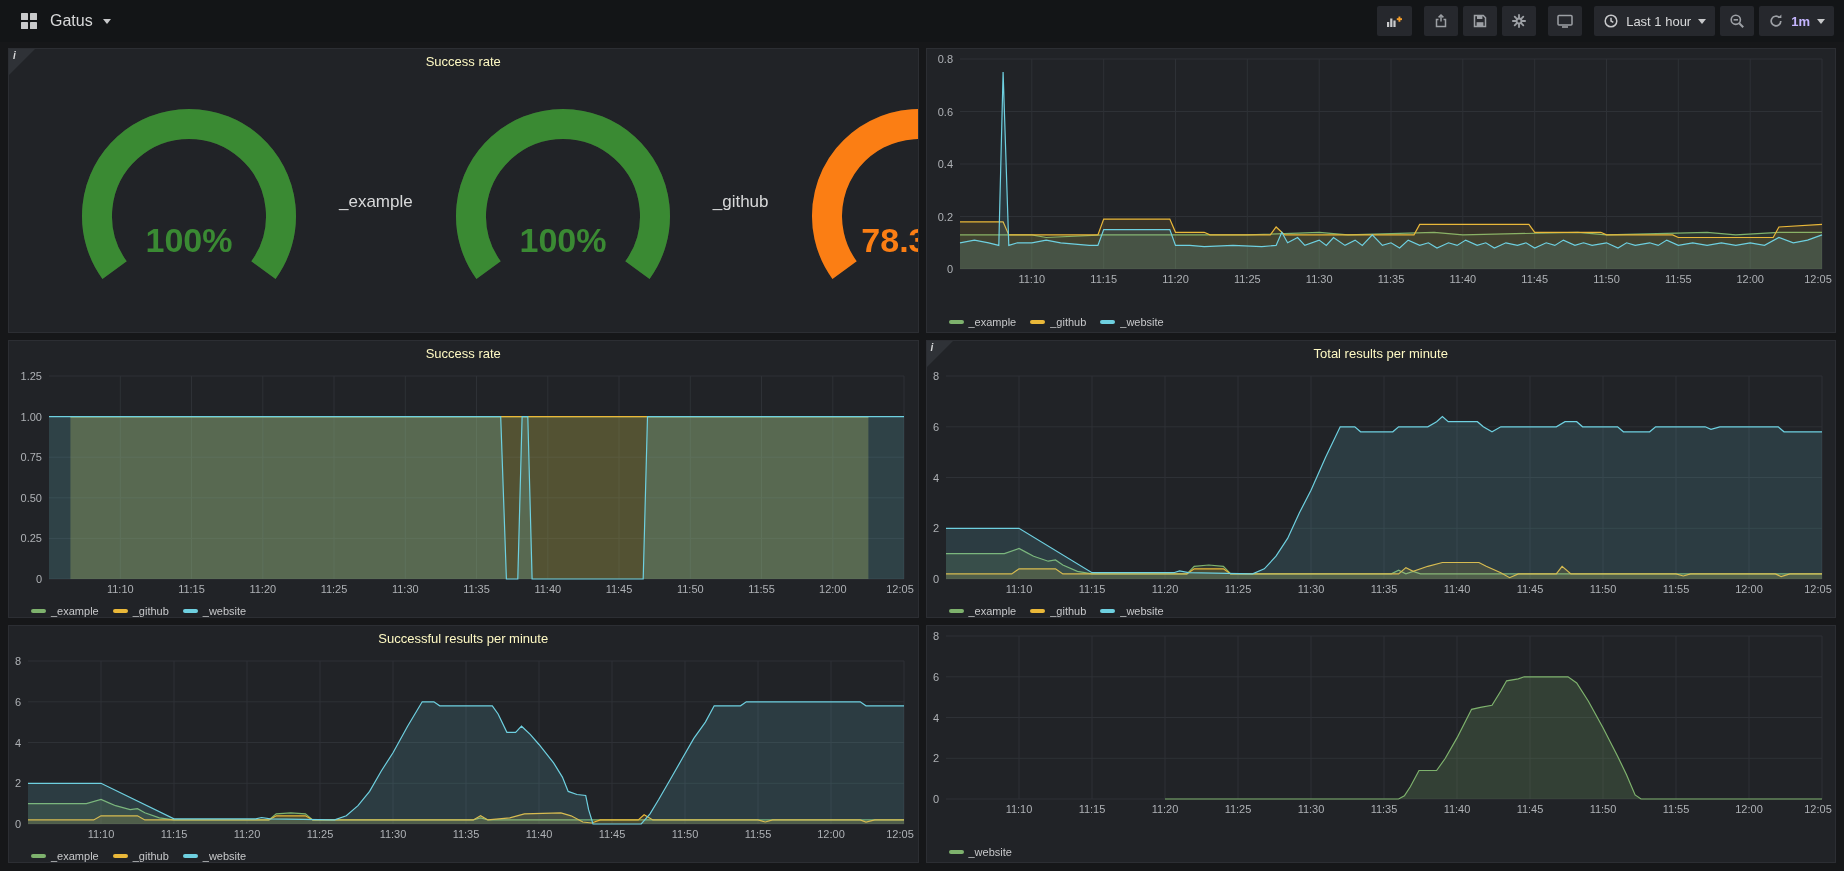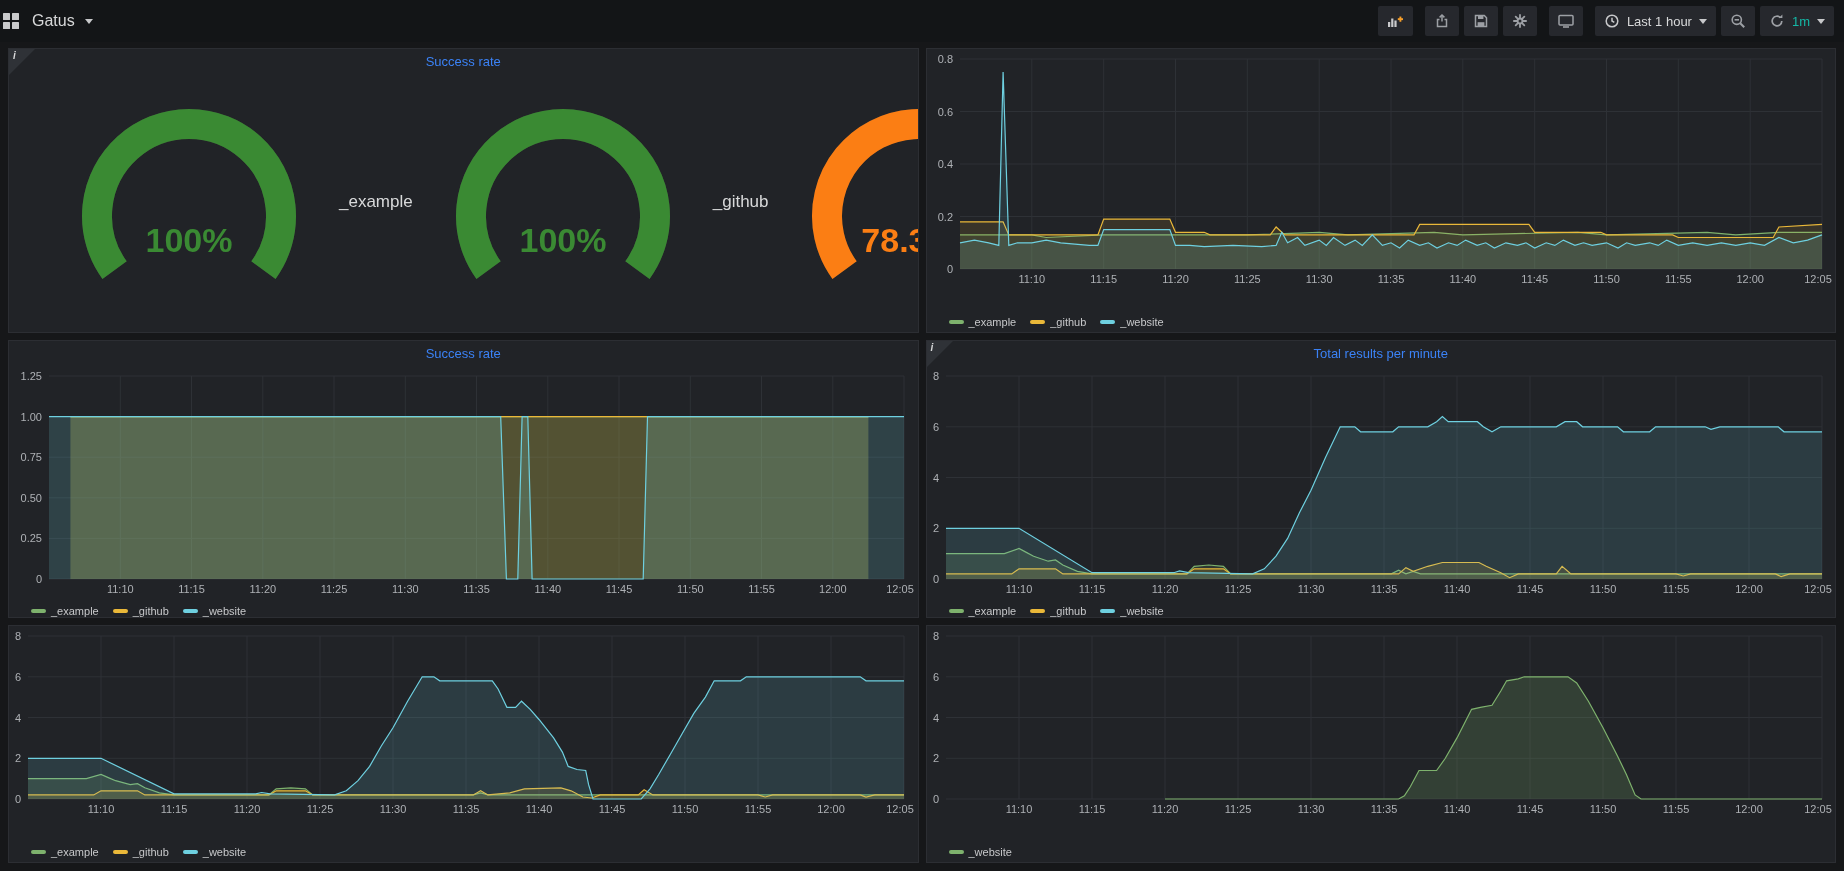--- a/index.html
+++ b/index.html
@@ -1,42 +1,42 @@
 <!DOCTYPE html>
 <html><head>
 <meta charset="utf-8">
 <style>
   * { margin:0; padding:0; box-sizing:border-box; }
   html,body { width:1844px; height:871px; overflow:hidden; background:#161719;
               font-family:"Liberation Sans", sans-serif; color:#d8d9da; }
 
   
   .navbar { height:42px; background:#131517; display:flex; align-items:center;
-            justify-content:space-between; padding:0 10px 0 2px; }
+            justify-content:space-between; padding:0 10px 0 20px; }
   .nav-left { display:flex; align-items:center; gap:12px; }
   .nav-title-wrap { display:flex; align-items:center; gap:10px; cursor:pointer; }
   .nav-title { font-size:16px; color:#d8d9da; }
   .nav-right { display:flex; align-items:center; }
   .nav-group { display:flex; align-items:center; gap:5px; margin-left:12px; }
   .nav-btn { height:30px; min-width:34px; padding:0 9px; background:#26282d; border:none;
              border-radius:2px; display:flex; align-items:center; justify-content:center;
              gap:7px; color:#d8d9da; font-size:13px; cursor:pointer;
              font-family:"Liberation Sans", sans-serif; }
-  .nav-btn .orange { color:#14b8a6; font-weight:normal; }
+  .nav-btn .orange { color:#c4b5fd; font-weight:bold; }
   .caret { width:0; height:0; border-left:4px solid transparent; border-right:4px solid transparent;
            border-top:5px solid #c7c8ca; display:inline-block; }
 
   
   .dashboard { padding:6px 8px 8px 8px; display:grid; grid-template-columns:1fr 1fr;
                grid-template-rows:285px 278px 238px; gap:7px; }
   .panel { position:relative; background:#212327; border:1px solid #2c2e33;
            display:flex; flex-direction:column; overflow:hidden; }
   .panel-header { height:25px; flex:0 0 25px; display:flex; align-items:center;
                   justify-content:center; font-size:13px; font-weight:500;
-                  color:#3b82f6; cursor:pointer; }
+                  color:#fef9c3; cursor:pointer; }
   .panel-body { flex:1 1 auto; position:relative; display:flex; flex-direction:column; }
   .chart-area { flex:1 1 auto; }
   .legend-row { flex:0 0 20px; display:flex; align-items:center; gap:14px; padding-left:22px; }
   .leg-item { display:flex; align-items:center; gap:5px; cursor:pointer; }
   .leg-swatch { width:15px; height:4px; border-radius:2px; display:inline-block; }
   .leg-label { font-size:11px; color:#c7c8ca; }
   svg text.tick { fill:#aeb1b5; font-size:11px; font-family:"Liberation Sans", sans-serif; }
 
   
   .info-corner { position:absolute; top:0; left:0; width:0; height:0;
@@ -372,20 +372,21 @@
     </span>
     <span class="leg-item">
       <span class="leg-swatch" style="background:#6ed0e0"></span>
       <span class="leg-label">_website</span>
     </span>
         </div>
       </div>
   </section>
 
   <section class="panel">
+    <div class="panel-header">Successful results per minute</div>
     <div class="panel-body">
         <div class="chart-area"><svg width="909" height="191">
             <line x1="19" y1="173.0" x2="895" y2="173.0" stroke="#2e3136" stroke-width="1"></line>
             <text x="12" y="177" text-anchor="end" class="tick">0</text>
             <line x1="19" y1="132.3" x2="895" y2="132.3" stroke="#2e3136" stroke-width="1"></line>
             <text x="12" y="136.3" text-anchor="end" class="tick">2</text>
             <line x1="19" y1="91.5" x2="895" y2="91.5" stroke="#2e3136" stroke-width="1"></line>
             <text x="12" y="95.5" text-anchor="end" class="tick">4</text>
             <line x1="19" y1="50.8" x2="895" y2="50.8" stroke="#2e3136" stroke-width="1"></line>
             <text x="12" y="54.8" text-anchor="end" class="tick">6</text>

